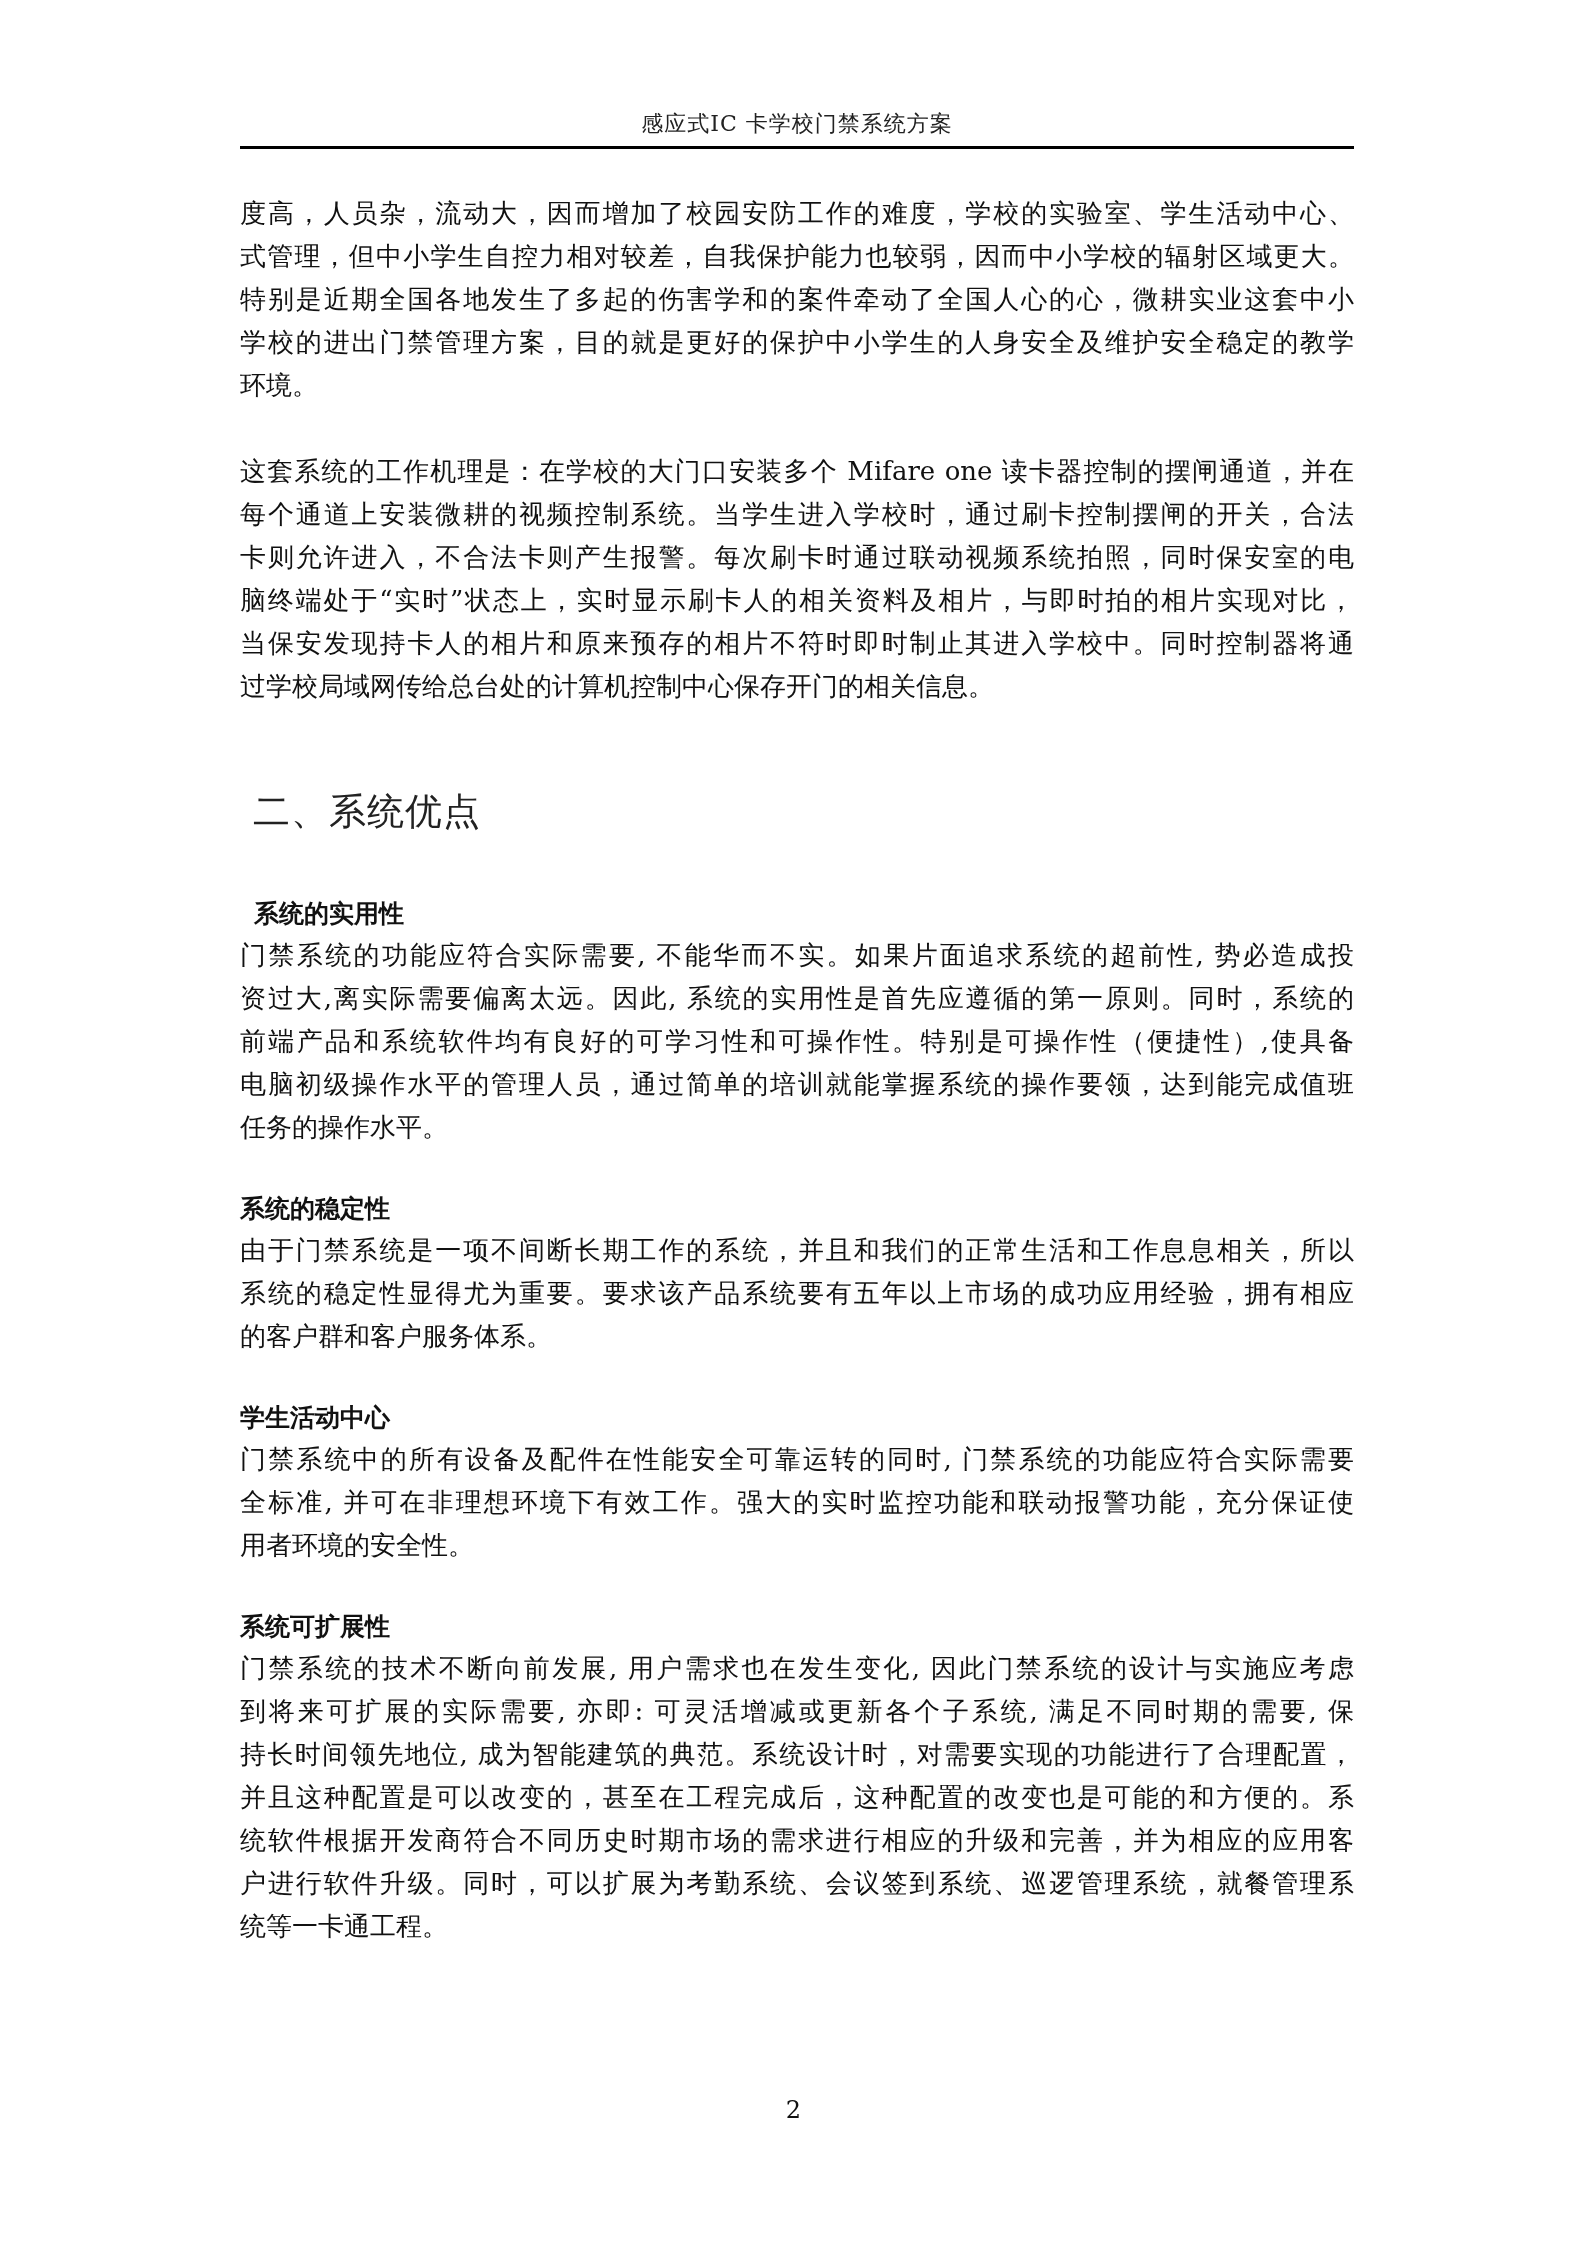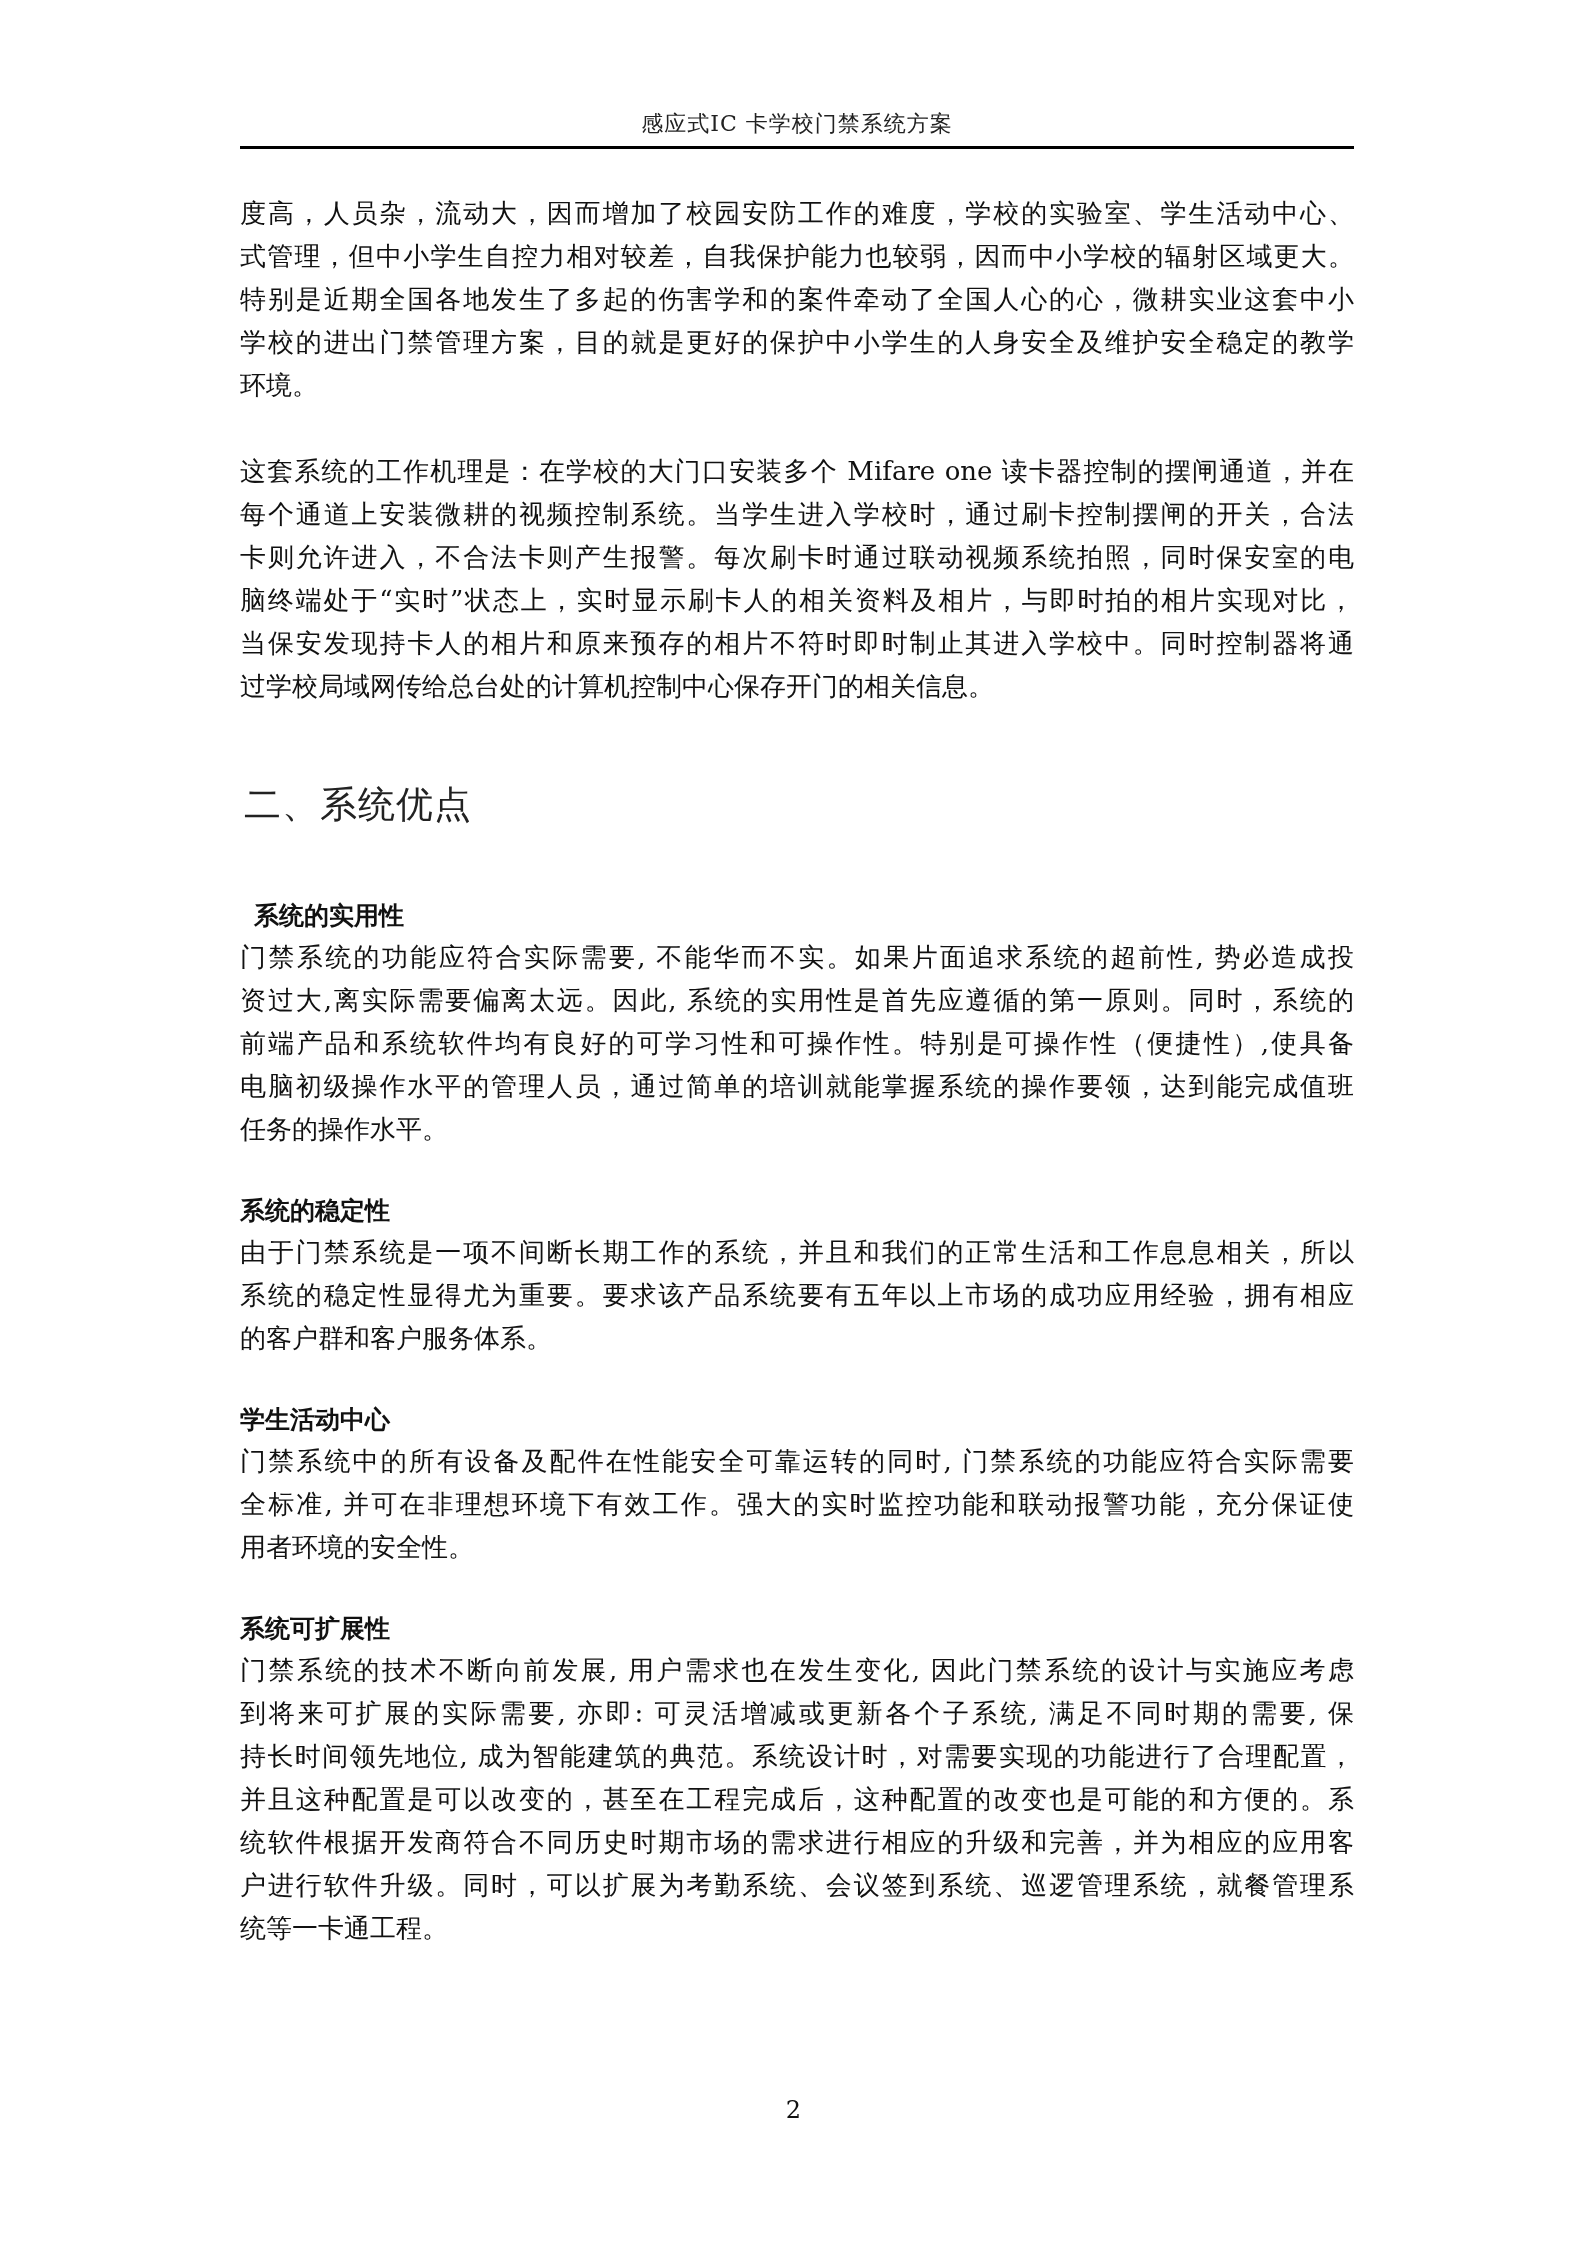--- a/index.html
+++ b/index.html
@@ -57,37 +57,37 @@
       white-space: nowrap;
       text-align: justify;
       text-align-last: justify;
       color: #111;
     }
     .line.last {
       text-align-last: left;
     }
     .gap-1 { height: 43px; }
     .section-heading {
-      margin: 4px;
+      margin: 13px;
       font-size: 37px;
       line-height: 50px;
       font-weight: normal;
       color: #222;
-      font-family: Liberation Sans, sans-serif;
+      font-family: Liberation Mono, monospace;
       letter-spacing: 1px;
     }
     .sub-heading {
       margin: 0;
       font-size: 25px;
       line-height: 40px;
       font-weight: bold;
       color: #111;
       font-family: "DejaVu Sans", "Liberation Sans", sans-serif;
     }
-    .sub-heading.indent { padding-left: 14px; margin-top: 20px; }
+    .sub-heading.indent { padding-left: 14px; }
     .page-number {
       position: absolute;
       left: 0;
       width: 1587px;
       top: 2095px;
       text-align: center;
       font-size: 24px;
       line-height: 30px;
       color: #111;
     }

